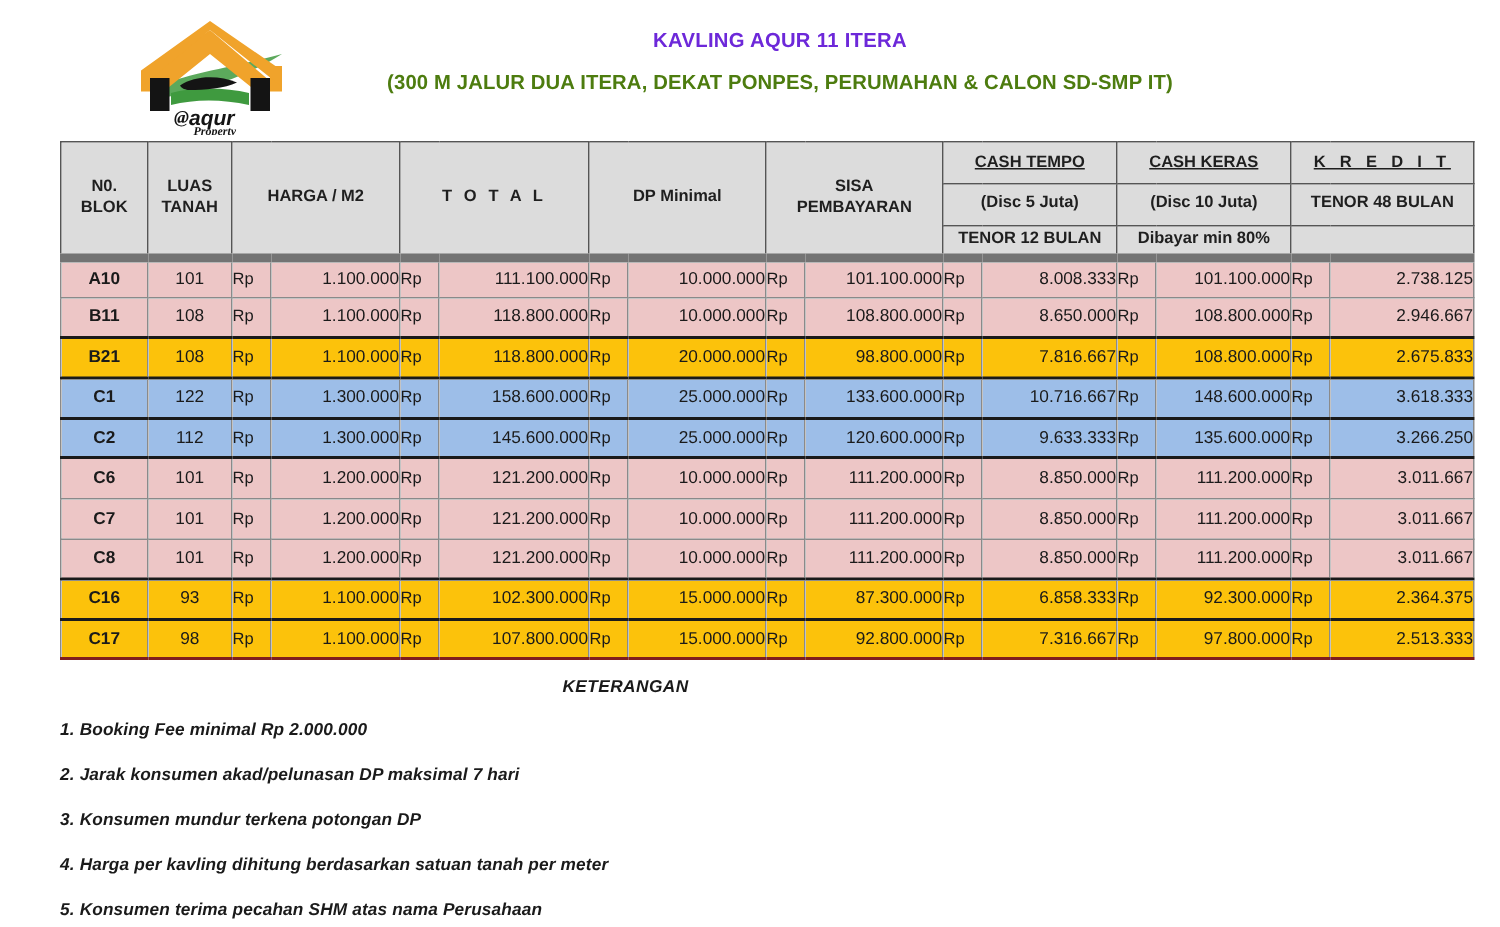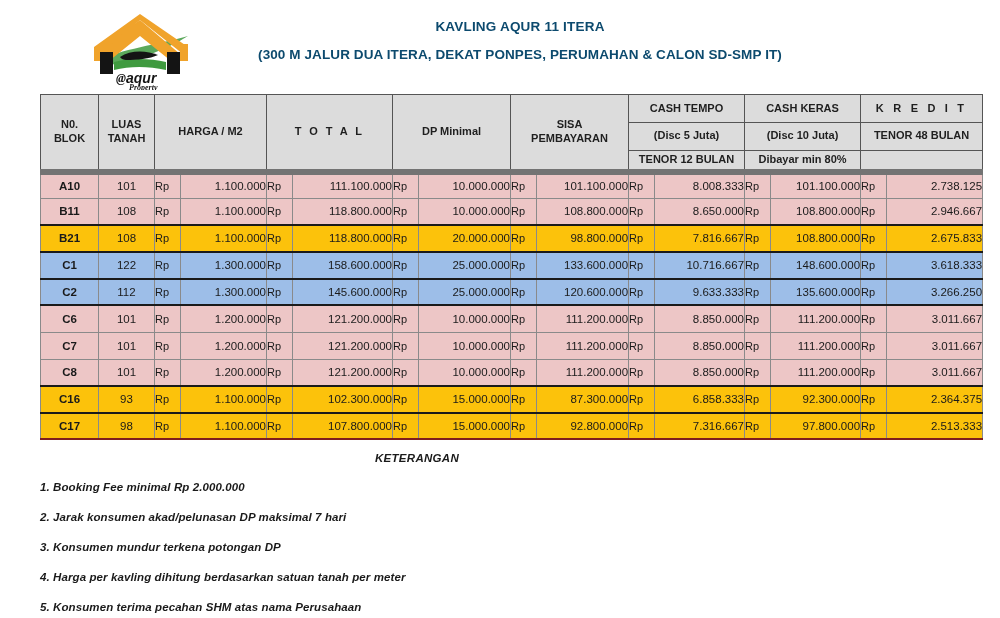--- a/index.html
+++ b/index.html
@@ -19,25 +19,25 @@
   .logo {
     position: absolute; left: 88px; top: 14px; width: 110px; height: 76px;
   }
   .logo svg { display: block; }
 
   .title-wrap {
     position: absolute; left: 200px; top: 20px; width: 640px;
     text-align: center;
   }
   .title-main {
-    font-size: 13.5px; font-weight: bold; color: #0c4a6e;
+    font-size: 13.5px; font-weight: bold; color: #6d28d9;
     letter-spacing: .2px; line-height: 1.1; margin-bottom: 13px;
   }
   .title-sub {
-    font-size: 13.5px; font-weight: bold; color: #0c4a6e;
+    font-size: 13.5px; font-weight: bold; color: #4d7c0f;
     letter-spacing: .1px; line-height: 1.1;
   }
 
   
   .tbl-wrap {
     position: absolute; left: 40px; top: 94px; width: 918px;
   }
   table.kav {
     border-collapse: collapse;
     width: 918px;
@@ -60,21 +60,21 @@
     color: #1f1f1f;
     text-align: center;
     line-height: 1.25;
     border: 1px solid #555;
   }
   thead th.outer { border: 2px solid #2b2b2b; }
   thead th.grpcell { border: 1.6px solid #2b2b2b; }
   thead th.blank { background: #dcdcdc; border: 1px solid #9a9a9a; }
 
   .h-tall { height: 77px; }
-  .h-r1 { height: 26px; }
+  .h-r1 { height: 26px; text-decoration: underline; }
   .h-r2 { height: 26px; }
   .h-r3 { height: 20px; }
 
   .sp { letter-spacing: 2.4px; }
   .sp2 { letter-spacing: 3.2px; }
 
   
   table.kav tbody td { height: 26.8px; }
   td.blok { text-align: center; font-weight: bold; font-size: 11.5px; }
   td.luas { text-align: center; font-size: 11.5px; }

